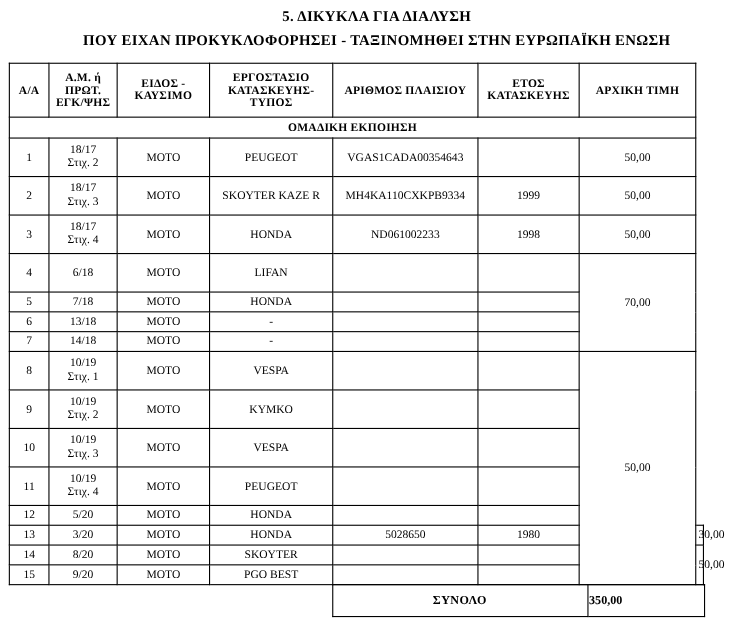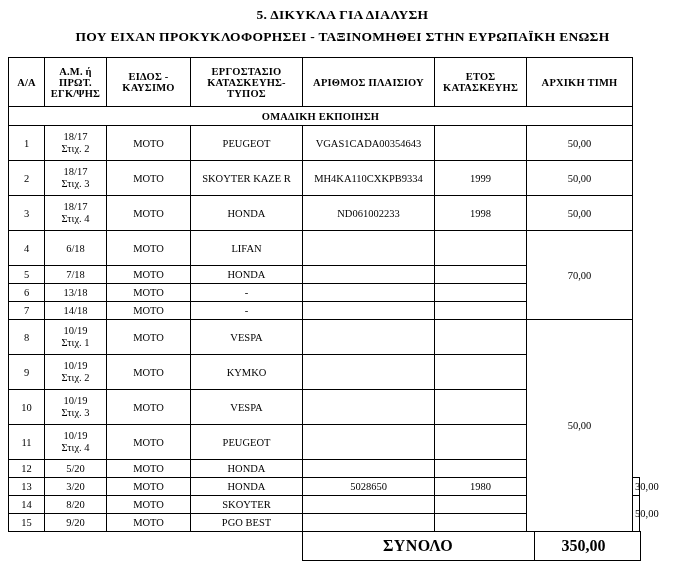--- a/index.html
+++ b/index.html
@@ -97,34 +97,34 @@
   td.tall2 { height: 34px; }
 
   .sum-table {
     border-collapse: collapse;
     table-layout: fixed;
     width: 632px;
     margin-top: -1px;
   }
   .sum-table td {
     border: 1px solid #000000;
-    font-size: 16px;
+    font-size: 11px;
     height: 26px;
     vertical-align: middle;
   }
   .sum-spacer {
     border: none !important;
   }
   .sum-label {
     text-align: center;
     font-weight: bold;
     letter-spacing: 0.4px;
   }
   .sum-value {
-    text-align: center;
+    text-align: left;
     padding-right: 8px;
     font-weight: bold;
   }
 </style>
 </head>
 <body>
 
 <div class="page">
 
   <div class="title-block">

